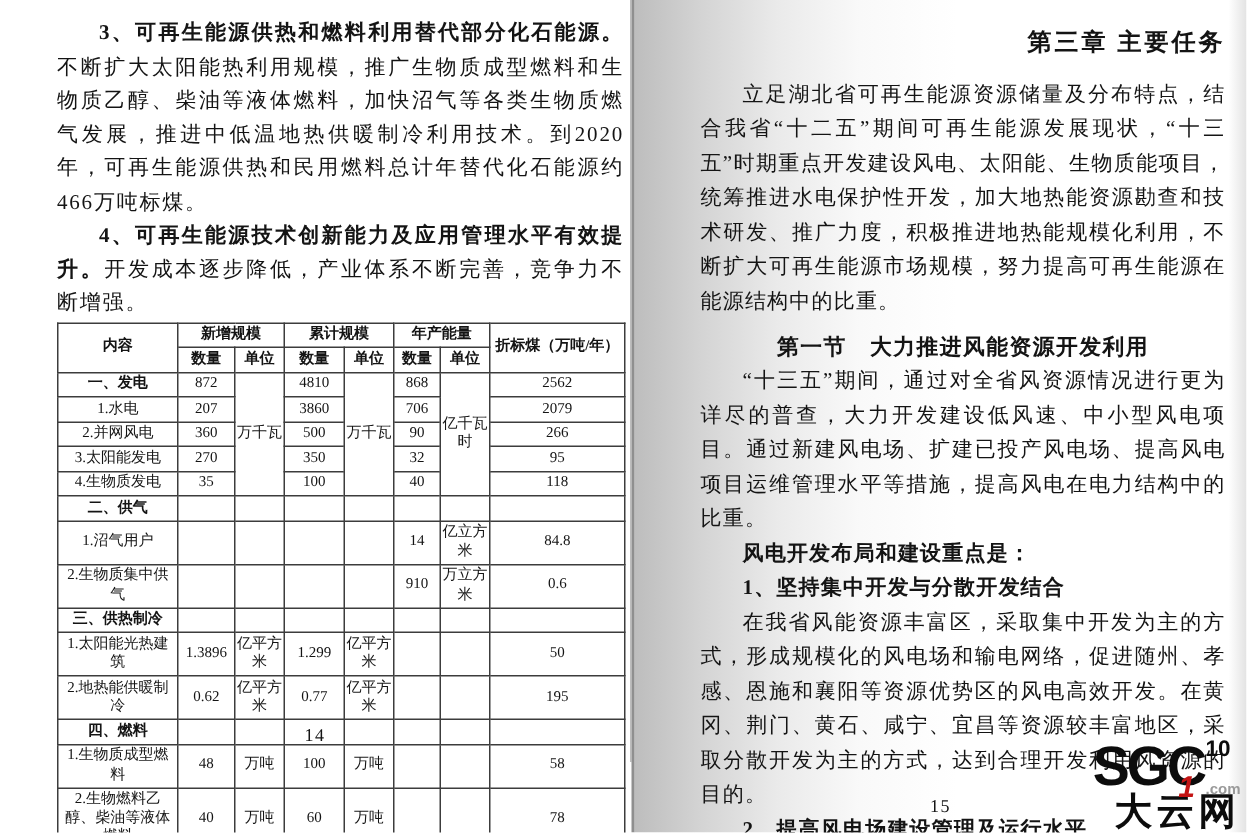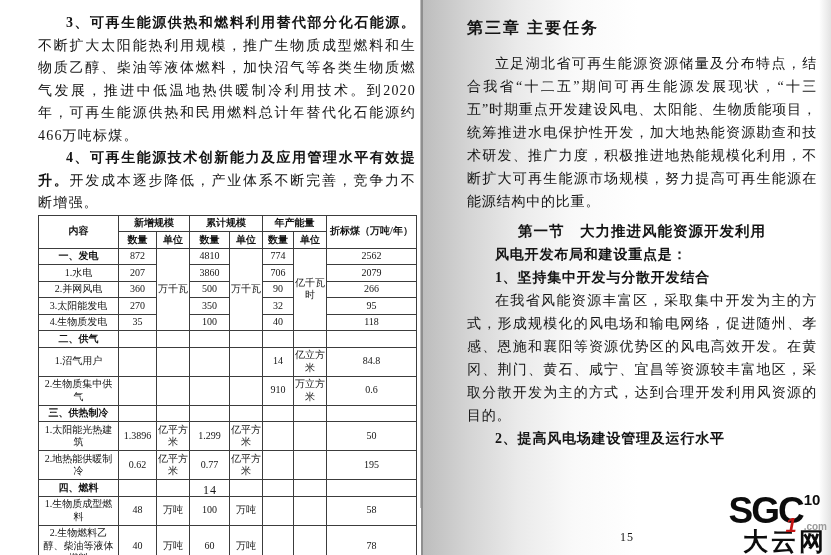--- a/index.html
+++ b/index.html
@@ -21,21 +21,21 @@
   td.sec{text-align:left;font-weight:bold;padding-left:3px;}
   td.nm{text-align:left;padding-left:3px;}
   td.u{line-height:12px;}
 
   .pagenum{position:absolute;bottom:10px;left:0;width:100%;text-align:center;font-size:12px;letter-spacing:1px;}
 
   
   .page-right{position:absolute;left:421px;top:0;width:410px;height:555px;box-sizing:border-box;
               padding:18px 14px 0 44px;border-left:2px solid #8f8f8f;
               background:linear-gradient(90deg,#bdbdbd 0,#d4d4d4 45px,#eaeaea 95px,#f9f9f9 150px,#ffffff 215px);}
-  .chapter-title{text-align:left;font-weight:bold;font-size:16px;letter-spacing:2px;margin:0;}
+  .chapter-title{text-align:right;font-weight:bold;font-size:16px;letter-spacing:2px;margin:0;}
   .section-title{text-align:center;font-weight:bold;font-size:14.5px;letter-spacing:1px;margin:9px 0 2px;}
   .rp{margin:0;font-size:14px;line-height:23px;letter-spacing:.8px;text-align:justify;text-indent:2em;}
   .rp-first{margin-top:13px;}
   .bold-line{margin:0;font-weight:bold;font-size:14px;line-height:23px;letter-spacing:.8px;text-indent:2em;}
 
   
   .edge-right{position:absolute;right:0;top:0;width:12px;height:555px;
               background:linear-gradient(90deg,rgba(255,255,255,0),#e3e3e3);pointer-events:none;}
 
   
@@ -84,21 +84,21 @@
             <td class="hd">单位</td>
             <td class="hd">数量</td>
             <td class="hd">单位</td>
           </tr>
           <tr>
             <td class="sec">一、发电</td>
             <td>872</td>
             <td rowspan="5" class="u">万千瓦</td>
             <td>4810</td>
             <td rowspan="5" class="u">万千瓦</td>
-            <td>774</td>
+            <td>868</td>
             <td rowspan="5" class="u">亿千瓦时</td>
             <td>2562</td>
           </tr>
           <tr>
             <td class="nm">1.水电</td>
             <td>207</td>
             <td>3860</td>
             <td>706</td>
             <td>2079</td>
           </tr>
@@ -216,20 +216,21 @@
         </tbody>
     </table>
 
     <div class="pagenum">14</div>
   </div>
 
   <div class="page-right">
     <div class="chapter-title">第三章 主要任务</div>
     <p class="rp rp-first">立足湖北省可再生能源资源储量及分布特点，结合我省“十二五”期间可再生能源发展现状，“十三五”时期重点开发建设风电、太阳能、生物质能项目，统筹推进水电保护性开发，加大地热能资源勘查和技术研发、推广力度，积极推进地热能规模化利用，不断扩大可再生能源市场规模，努力提高可再生能源在能源结构中的比重。</p>
     <div class="section-title">第一节　大力推进风能资源开发利用</div>
+    <p class="rp">“十三五”期间，通过对全省风资源情况进行更为详尽的普查，大力开发建设低风速、中小型风电项目。通过新建风电场、扩建已投产风电场、提高风电项目运维管理水平等措施，提高风电在电力结构中的比重。</p>
     <p class="bold-line">风电开发布局和建设重点是：</p>
     <p class="bold-line">1、坚持集中开发与分散开发结合</p>
     <p class="rp">在我省风能资源丰富区，采取集中开发为主的方式，形成规模化的风电场和输电网络，促进随州、孝感、恩施和襄阳等资源优势区的风电高效开发。在黄冈、荆门、黄石、咸宁、宜昌等资源较丰富地区，采取分散开发为主的方式，达到合理开发利用风资源的目的。</p>
     <p class="bold-line">2、提高风电场建设管理及运行水平</p>
 
     <div class="pagenum">15</div>
   </div>
 
   <div class="edge-right"></div>
 

